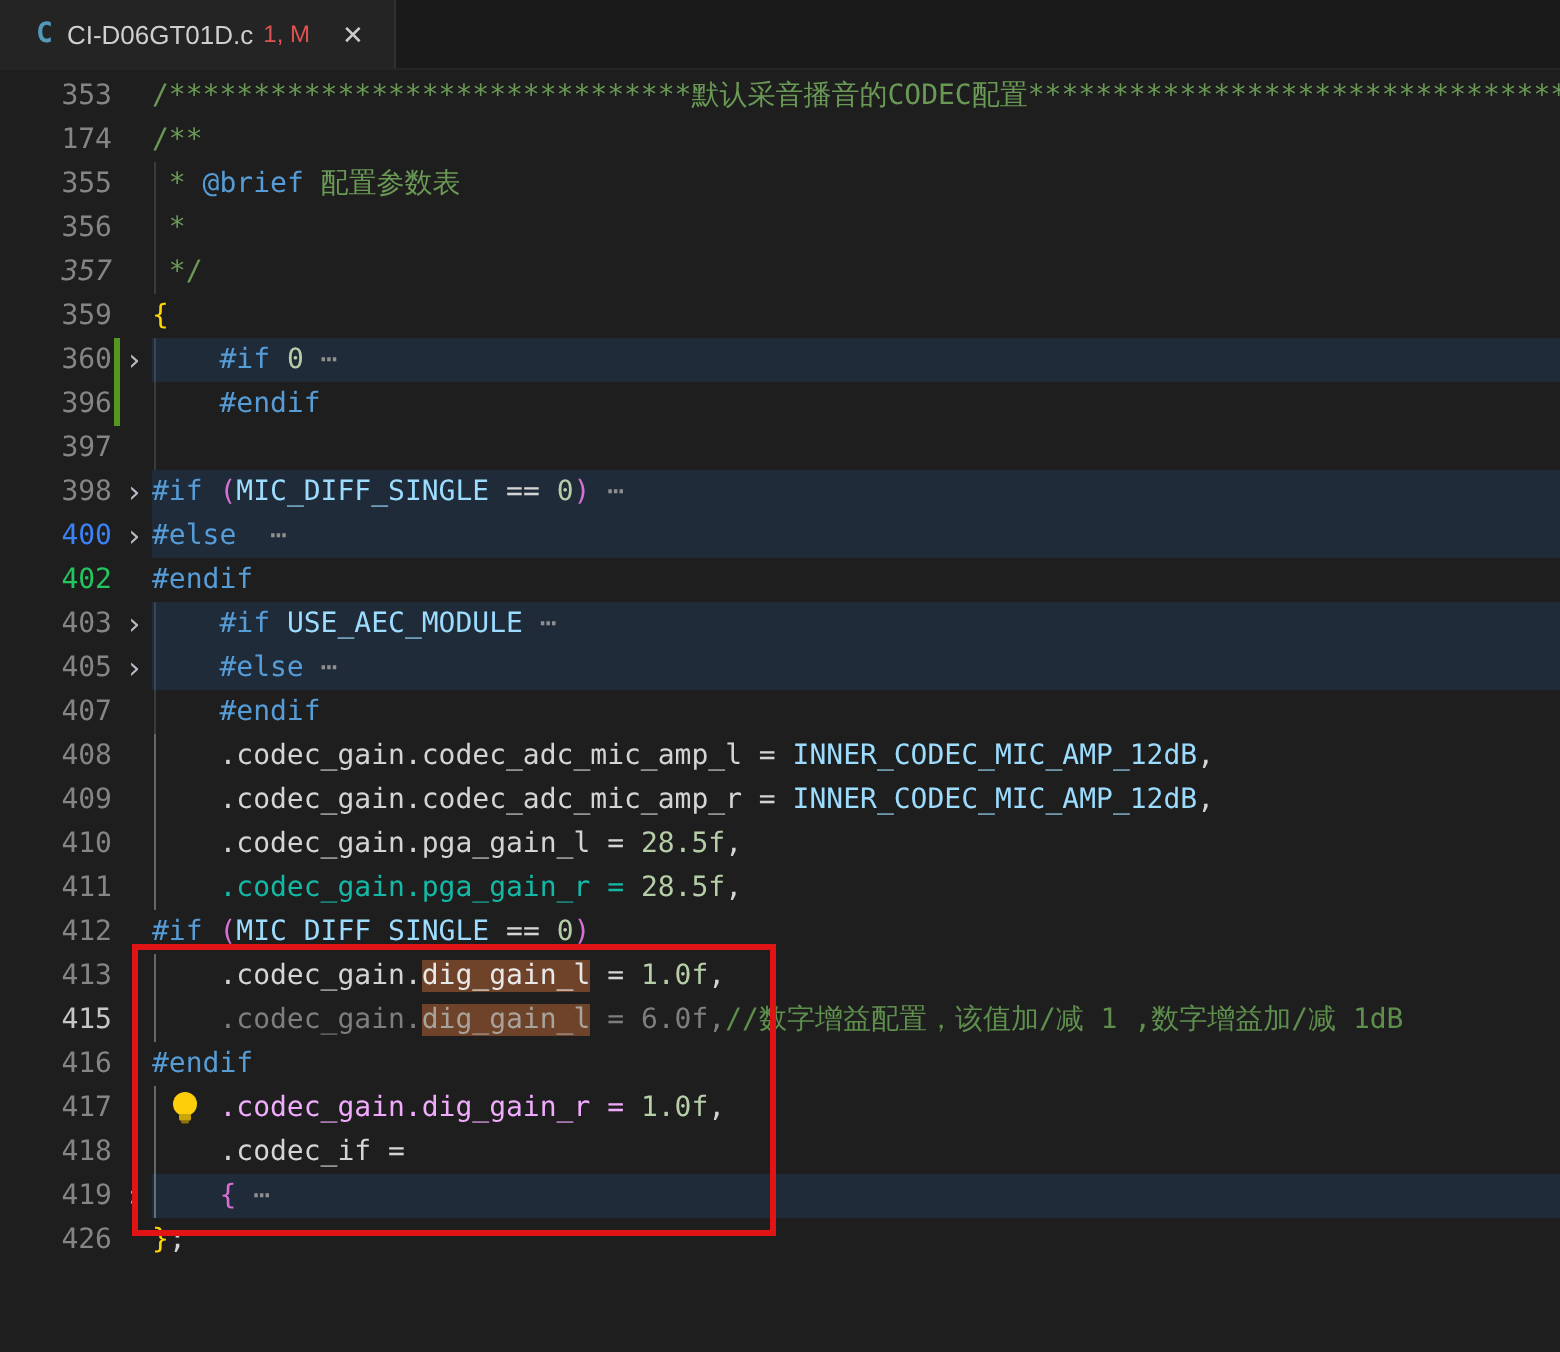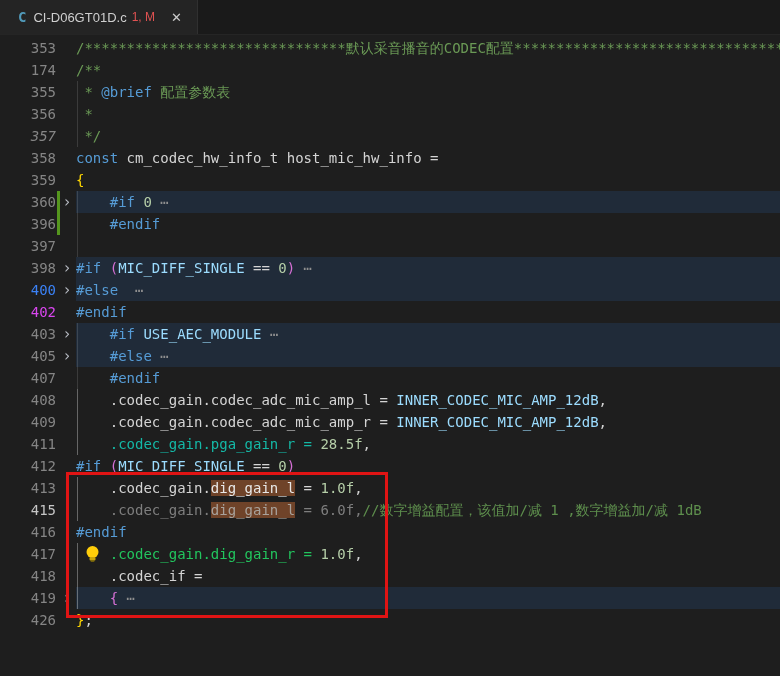--- a/index.html
+++ b/index.html
@@ -45,39 +45,39 @@
     </div>
   </div>
 
   <div class="editor">
     <div id="lines">
         <div class="line"><div class="gutter"><span class="ln" style="color: rgb(133, 133, 133);">353</span></div><div class="code"><span class="tok" style="color: rgb(106, 153, 85);">/*******************************默认采音播音的CODEC配置**********************************************</span></div></div>
         <div class="line"><div class="gutter"><span class="ln" style="color: rgb(133, 133, 133);">174</span></div><div class="code"><span class="tok" style="color: rgb(106, 153, 85);">/**</span></div></div>
         <div class="line"><div class="gutter"><span class="ln" style="color: rgb(133, 133, 133);">355</span></div><div class="code guide"><span class="tok" style="color: rgb(106, 153, 85);"> * </span><span class="tok" style="color: rgb(86, 156, 214);">@brief</span><span class="tok" style="color: rgb(106, 153, 85);"> 配置参数表</span></div></div>
         <div class="line"><div class="gutter"><span class="ln" style="color: rgb(133, 133, 133);">356</span></div><div class="code guide"><span class="tok" style="color: rgb(106, 153, 85);"> *</span></div></div>
         <div class="line"><div class="gutter"><span class="ln" style="color: rgb(133, 133, 133); font-style: italic;">357</span></div><div class="code guide"><span class="tok" style="color: rgb(106, 153, 85);"> */</span></div></div>
-        <div class="line"><div class="gutter"><span class="ln" style="color: rgb(133, 133, 133);">358</span></div><div class="code"><span class="tok" style="color: rgb(86, 156, 214);">const</span><span class="tok" style="color: rgb(212, 212, 212);"> cm_codec_hw_info_t host_mic_hw_info =</span></div></div>
         <div class="line"><div class="gutter"><span class="ln" style="color: rgb(133, 133, 133);">359</span></div><div class="code"><span class="tok" style="color: rgb(255, 215, 0);">{</span></div></div>
         <div class="line"><div class="gutter"><span class="ln" style="color: rgb(133, 133, 133);">360</span><span class="modbar" style="background: rgb(85, 150, 30);"></span><span class="chev" style="color: rgb(184, 188, 196);">›</span></div><div class="code guide" style="background: rgb(32, 43, 57);"><span class="tok" style="color: rgb(86, 156, 214);">    #if </span><span class="tok" style="color: rgb(181, 206, 168);">0</span><span class="tok" style="color: rgb(143, 143, 143);"> ⋯</span></div></div>
         <div class="line"><div class="gutter"><span class="ln" style="color: rgb(133, 133, 133);">396</span><span class="modbar" style="background: rgb(85, 150, 30);"></span></div><div class="code guide"><span class="tok" style="color: rgb(86, 156, 214);">    #endif</span></div></div>
         <div class="line"><div class="gutter"><span class="ln" style="color: rgb(133, 133, 133);">397</span></div><div class="code guide"></div></div>
         <div class="line"><div class="gutter"><span class="ln" style="color: rgb(133, 133, 133);">398</span><span class="chev" style="color: rgb(184, 188, 196);">›</span></div><div class="code" style="background: rgb(32, 43, 57);"><span class="tok" style="color: rgb(86, 156, 214);">#if </span><span class="tok" style="color: rgb(214, 112, 214);">(</span><span class="tok" style="color: rgb(156, 220, 254);">MIC_DIFF_SINGLE</span><span class="tok" style="color: rgb(212, 212, 212);"> == </span><span class="tok" style="color: rgb(181, 206, 168);">0</span><span class="tok" style="color: rgb(214, 112, 214);">)</span><span class="tok" style="color: rgb(143, 143, 143);"> ⋯</span></div></div>
         <div class="line"><div class="gutter"><span class="ln" style="color: #3b82f6;">400</span><span class="chev" style="color: rgb(184, 188, 196);">›</span></div><div class="code" style="background: rgb(32, 43, 57);"><span class="tok" style="color: rgb(86, 156, 214);">#else</span><span class="tok" style="color: rgb(143, 143, 143);">  ⋯</span></div></div>
-        <div class="line"><div class="gutter"><span class="ln" style="color: #d946ef;">402</span></div><div class="code"><span class="tok" style="color: rgb(86, 156, 214);">#endif</span></div></div>
+        <div class="line"><div class="gutter"><span class="ln" style="color: #22c55e;">402</span></div><div class="code"><span class="tok" style="color: rgb(86, 156, 214);">#endif</span></div></div>
         <div class="line"><div class="gutter"><span class="ln" style="color: rgb(133, 133, 133);">403</span><span class="chev" style="color: rgb(184, 188, 196);">›</span></div><div class="code guide" style="background: rgb(32, 43, 57);"><span class="tok" style="color: rgb(86, 156, 214);">    #if </span><span class="tok" style="color: rgb(156, 220, 254);">USE_AEC_MODULE</span><span class="tok" style="color: rgb(143, 143, 143);"> ⋯</span></div></div>
         <div class="line"><div class="gutter"><span class="ln" style="color: rgb(133, 133, 133);">405</span><span class="chev" style="color: rgb(184, 188, 196);">›</span></div><div class="code guide" style="background: rgb(32, 43, 57);"><span class="tok" style="color: rgb(86, 156, 214);">    #else</span><span class="tok" style="color: rgb(143, 143, 143);"> ⋯</span></div></div>
         <div class="line"><div class="gutter"><span class="ln" style="color: rgb(133, 133, 133);">407</span></div><div class="code guide"><span class="tok" style="color: rgb(86, 156, 214);">    #endif</span></div></div>
         <div class="line"><div class="gutter"><span class="ln" style="color: rgb(133, 133, 133);">408</span></div><div class="code guide guide-a"><span class="tok" style="color: rgb(212, 212, 212);">    .codec_gain.codec_adc_mic_amp_l = </span><span class="tok" style="color: rgb(156, 220, 254);">INNER_CODEC_MIC_AMP_12dB</span><span class="tok" style="color: rgb(212, 212, 212);">,</span></div></div>
         <div class="line"><div class="gutter"><span class="ln" style="color: rgb(133, 133, 133);">409</span></div><div class="code guide guide-a"><span class="tok" style="color: rgb(212, 212, 212);">    .codec_gain.codec_adc_mic_amp_r = </span><span class="tok" style="color: rgb(156, 220, 254);">INNER_CODEC_MIC_AMP_12dB</span><span class="tok" style="color: rgb(212, 212, 212);">,</span></div></div>
+        <div class="line"><div class="gutter"><span class="ln" style="color: rgb(133, 133, 133);">410</span></div><div class="code guide guide-a"><span class="tok" style="color: rgb(212, 212, 212);">    .codec_gain.pga_gain_l = </span><span class="tok" style="color: rgb(181, 206, 168);">28.5f</span><span class="tok" style="color: rgb(212, 212, 212);">,</span></div></div>
         <div class="line"><div class="gutter"><span class="ln" style="color: rgb(133, 133, 133);">411</span></div><div class="code guide guide-a"><span class="tok" style="color: #14b8a6;">    .codec_gain.pga_gain_r = </span><span class="tok" style="color: rgb(181, 206, 168);">28.5f</span><span class="tok" style="color: rgb(212, 212, 212);">,</span></div></div>
         <div class="line"><div class="gutter"><span class="ln" style="color: rgb(133, 133, 133);">412</span></div><div class="code"><span class="tok" style="color: rgb(86, 156, 214);">#if </span><span class="tok" style="color: rgb(214, 112, 214);">(</span><span class="tok" style="color: rgb(156, 220, 254);">MIC_DIFF_SINGLE</span><span class="tok" style="color: rgb(212, 212, 212);"> == </span><span class="tok" style="color: rgb(181, 206, 168);">0</span><span class="tok" style="color: rgb(214, 112, 214);">)</span></div></div>
         <div class="line"><div class="gutter"><span class="ln" style="color: rgb(133, 133, 133);">413</span></div><div class="code guide guide-a"><span class="tok" style="color: rgb(212, 212, 212);">    .codec_gain.</span><span class="tok" style="color: rgb(232, 232, 232); background: rgb(111, 67, 41);">dig_gain_l</span><span class="tok" style="color: rgb(212, 212, 212);"> = </span><span class="tok" style="color: rgb(181, 206, 168);">1.0f</span><span class="tok" style="color: rgb(212, 212, 212);">,</span></div></div>
         <div class="line"><div class="gutter"><span class="ln" style="color: rgb(198, 198, 198);">415</span></div><div class="code guide guide-a"><span class="tok" style="color: rgb(126, 126, 126);">    .codec_gain.</span><span class="tok" style="color: rgb(168, 162, 156); background: rgb(111, 67, 41);">dig_gain_l</span><span class="tok" style="color: rgb(126, 126, 126);"> = 6.0f,</span><span class="tok" style="color: rgb(94, 143, 77);">//数字增益配置，该值加/减 1 ,数字增益加/减 1dB</span></div></div>
         <div class="line"><div class="gutter"><span class="ln" style="color: rgb(133, 133, 133);">416</span></div><div class="code"><span class="tok" style="color: rgb(86, 156, 214);">#endif</span></div></div>
-        <div class="line"><div class="gutter"><span class="ln" style="color: rgb(133, 133, 133);">417</span></div><div class="code guide guide-a"><span class="tok" style="color: #22c55e;">    .codec_gain.dig_gain_r = </span><span class="tok" style="color: rgb(181, 206, 168);">1.0f</span><span class="tok" style="color: rgb(212, 212, 212);">,</span></div></div>
+        <div class="line"><div class="gutter"><span class="ln" style="color: rgb(133, 133, 133);">417</span></div><div class="code guide guide-a"><span class="tok" style="color: #f0abfc;">    .codec_gain.dig_gain_r = </span><span class="tok" style="color: rgb(181, 206, 168);">1.0f</span><span class="tok" style="color: rgb(212, 212, 212);">,</span></div></div>
         <div class="line"><div class="gutter"><span class="ln" style="color: rgb(133, 133, 133);">418</span></div><div class="code guide guide-a"><span class="tok" style="color: rgb(212, 212, 212);">    .codec_if =</span></div></div>
         <div class="line"><div class="gutter"><span class="ln" style="color: rgb(133, 133, 133);">419</span><span class="chev" style="color: rgb(184, 188, 196);">›</span></div><div class="code guide guide-a" style="background: rgb(32, 43, 57);"><span class="tok" style="color: rgb(212, 212, 212);">    </span><span class="tok" style="color: rgb(214, 112, 214);">{</span><span class="tok" style="color: rgb(143, 143, 143);"> ⋯</span></div></div>
         <div class="line"><div class="gutter"><span class="ln" style="color: rgb(133, 133, 133);">426</span></div><div class="code"><span class="tok" style="color: rgb(255, 215, 0);">}</span><span class="tok" style="color: rgb(212, 212, 212);">;</span></div></div>
       </div>
 
     <div class="red-box" id="redbox" style="left: 66px; top: 437px; width: 316px; height: 140px; border-color: rgb(224, 20, 20);"></div>
 
     <svg class="bulb" id="bulb" style="left:84px;top:510px;" viewBox="0 0 17 18">
       <circle cx="8.5" cy="7" r="6" fill="#FFCE0A"></circle>
       <rect x="5.5" y="12" width="6" height="3.4" rx="1" fill="#caa50a"></rect>

